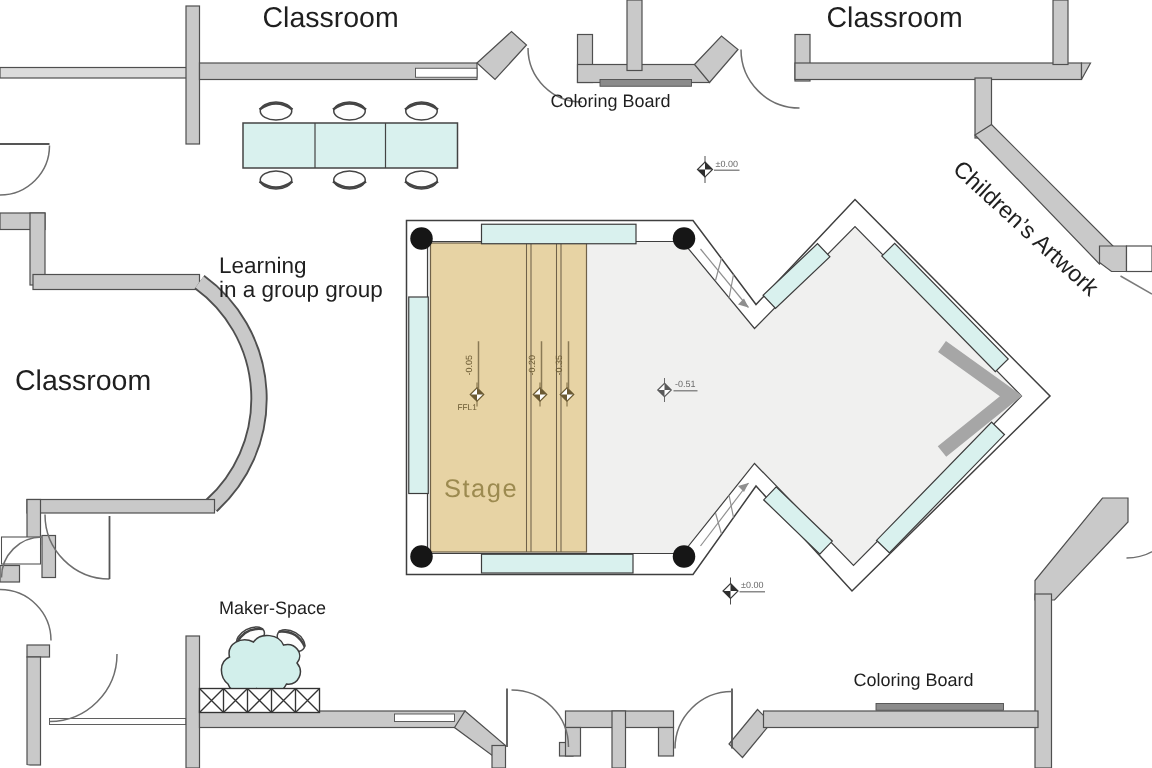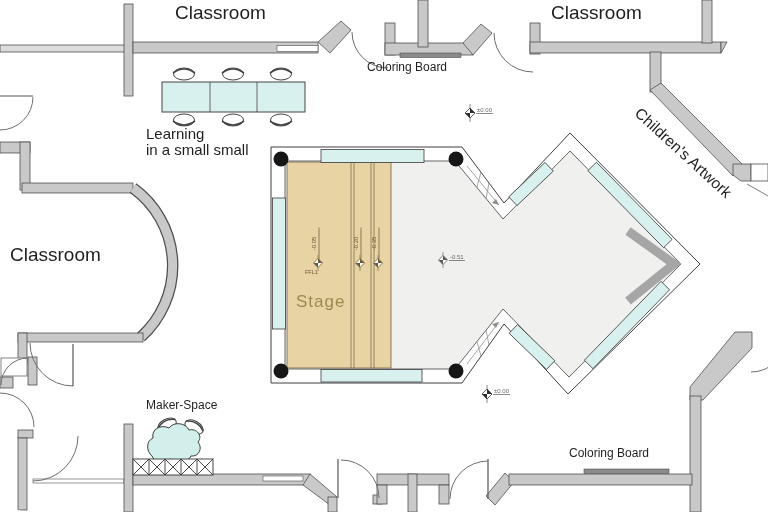--- a/index.html
+++ b/index.html
@@ -5,22 +5,22 @@
   html,body{margin:0;padding:0;background:#ffffff;}
   .canvas{
     position:relative;width:768px;height:512px;overflow:hidden;background:#ffffff;
     font-family:"Liberation Sans",sans-serif;
     border-radius:28px;
   }
   .canvas svg{position:absolute;left:0;top:0;}
   .lbl{position:absolute;color:#1f1f1f;white-space:nowrap;line-height:1.05;}
   .room-lbl{font-size:19px;}
   .feat-lbl{font-size:12px;}
-  .small-lbl{font-size:15px;}
-  .stage-lbl{font-size:17px;color:#9c8a50;letter-spacing:1px;}
+  .small-lbl{font-size:15px;margin-top:44px;}
+  .stage-lbl{font-size:17px;color:#9c8a50;letter-spacing:1px;margin-top:24px;}
   .artwork-lbl{font-size:15.5px;transform:rotate(42.5deg);transform-origin:center;width:150px;text-align:center;}
   .elev{position:absolute;font-size:6px;color:#6a6a6a;border-bottom:1px solid #8a8a8a;padding:0 1px;}
   .elev-rot{transform:rotate(-90deg);transform-origin:center;width:30px;height:8px;text-align:center;color:#6b5a33;border-bottom:1px solid #8a7a55;}
   .elev-sub{position:absolute;font-size:5.5px;color:#6b5a33;}
 </style>
 </head>
 <body>
 
 <div class="canvas">
 
@@ -225,21 +225,21 @@
 <div class="lbl room-lbl" style="left:175px;top:3px;">Classroom</div>
 <div class="lbl room-lbl" style="left:551px;top:3px;">Classroom</div>
 <div class="lbl room-lbl" style="left:10px;top:245px;">Classroom</div>
 <div class="lbl stage-lbl" style="left:296px;top:293px;">Stage</div>
 
 <div class="lbl feat-lbl" style="left:367px;top:61px;">Coloring Board</div>
 <div class="lbl feat-lbl" style="left:569px;top:447px;">Coloring Board</div>
 
 <div class="lbl small-lbl" style="left:146px;top:126px;">
   <div>Learning</div>
-  <div>in a small small</div>
+  <div>in a group group</div>
 </div>
 
 <div class="lbl feat-lbl" style="left:146px;top:399px;">Maker-Space</div>
 
 <div class="lbl artwork-lbl" style="left:608px;top:145px;">Children’s Artwork</div>
 
 <div class="elev elev-rot" style="left:299px;top:239px;">-0.05</div>
 <div class="elev-sub" style="left:305px;top:269px;">FFL1</div>
 <div class="elev elev-rot" style="left:341px;top:239px;">-0.20</div>
 <div class="elev elev-rot" style="left:359px;top:239px;">-0.35</div>

